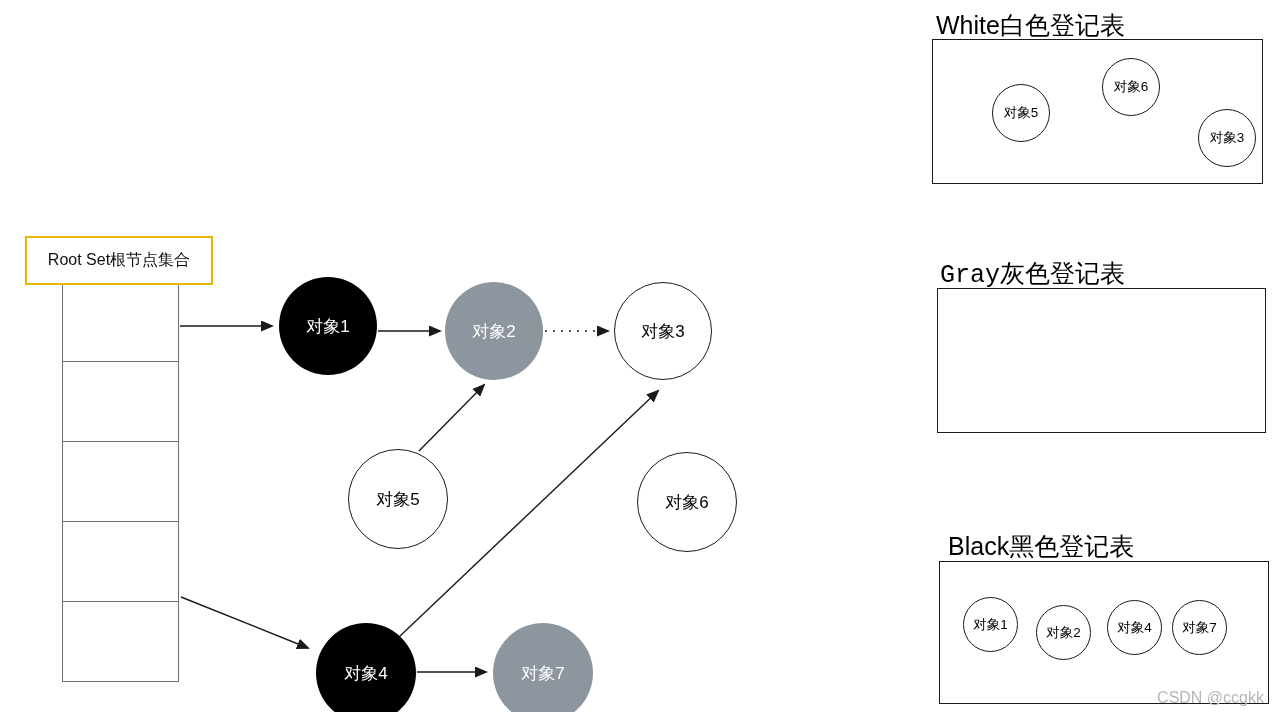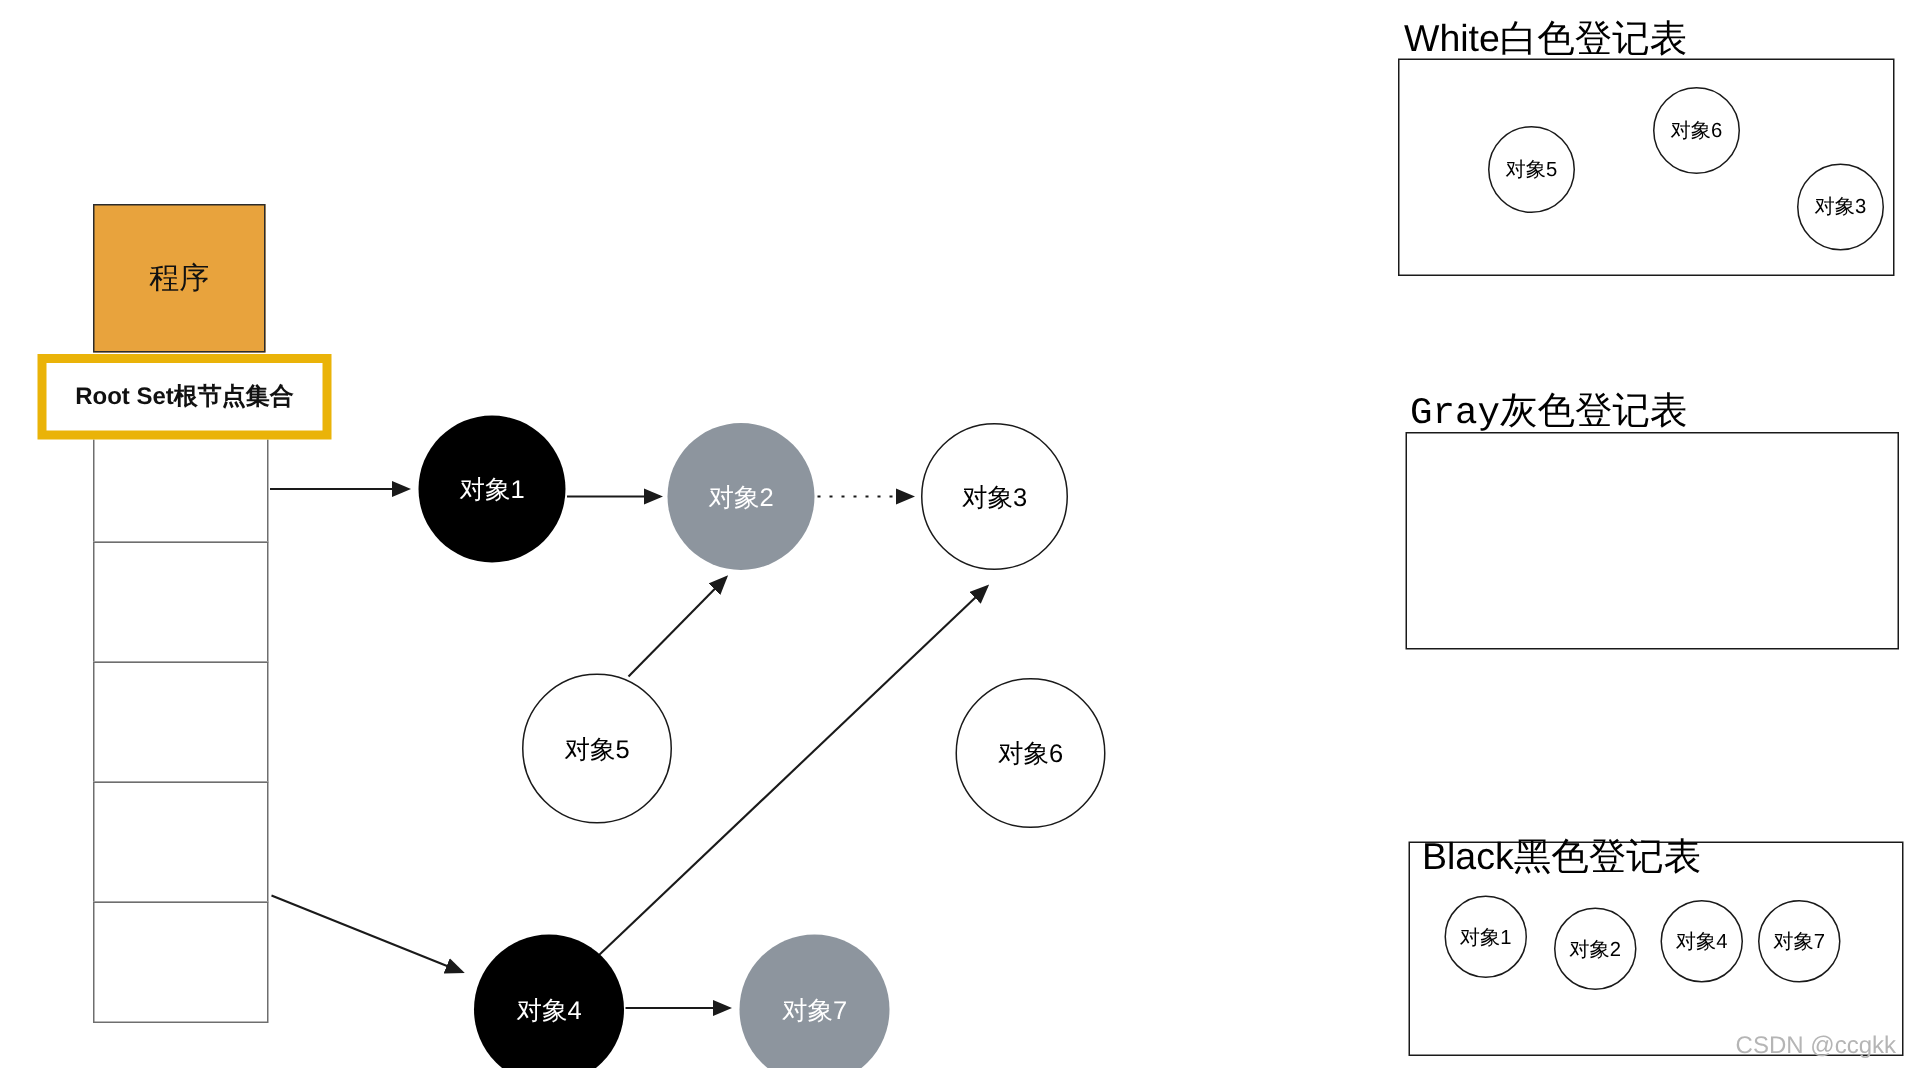--- a/index.html
+++ b/index.html
@@ -12,23 +12,23 @@
   .abs{position:absolute;}
   
   .program-box{
     left:62px;top:136px;width:113px;height:97px;
     background:#E8A33D;border:1px solid #2b2b2b;
     display:flex;align-items:center;justify-content:center;
     font-size:20px;color:#111;
   }
   .rootset-box{
     left:25px;top:236px;width:184px;height:45px;
-    background:#fff;border:6px solid #eab308;
+    background:#fff;border:2px solid #eab308;
     display:flex;align-items:center;justify-content:center;
-    font-size:16px;color:#111;z-index:3;font-weight:bold;
+    font-size:16px;color:#111;z-index:3;
   }
   .stack{left:62px;top:282px;width:117px;z-index:2;}
   .stack-cell{
     width:117px;height:81px;background:#fff;
     border:1px solid #6e6e6e;margin-top:-1px;box-sizing:border-box;
   }
   
   .node{
     border-radius:50%;
     display:flex;align-items:center;justify-content:center;
@@ -44,21 +44,21 @@
   .n-obj6{left:637px;top:452px;width:100px;height:100px;}
   .n-obj4{left:316px;top:623px;width:100px;height:100px;}
   .n-obj7{left:493px;top:623px;width:100px;height:100px;}
   
   svg.arrows{position:absolute;left:0;top:0;width:1276px;height:712px;z-index:1;}
   svg.arrows line{stroke:#1a1a1a;stroke-width:1.4;}
   
   .table-title{font-size:25px;color:#000;white-space:nowrap;z-index:3;}
   .t-white-title{left:936px;top:9px;}
   .t-gray-title{left:940px;top:257px;font-family:Liberation Mono, monospace;}
-  .t-black-title{left:948px;top:530px;margin-top:24px;}
+  .t-black-title{left:948px;top:530px;}
   .table-box{background:#fff;border:1.5px solid #1a1a1a;box-sizing:border-box;}
   .t-white-box{left:932px;top:39px;width:331px;height:145px;}
   .t-gray-box{left:937px;top:288px;width:329px;height:145px;}
   .t-black-box{left:939px;top:561px;width:330px;height:143px;}
   .chip{
     border-radius:50%;background:#fff;border:1.2px solid #1a1a1a;
     display:flex;align-items:center;justify-content:center;
     font-size:13.5px;color:#000;z-index:5;box-sizing:border-box;
   }
   .c-w5{left:992px;top:84px;width:58px;height:58px;}
@@ -85,23 +85,20 @@
     </defs>
     <line x1="180" y1="326" x2="272" y2="326" marker-end="url(#ah)"></line>
     <line x1="378" y1="331" x2="440" y2="331" marker-end="url(#ah)"></line>
     <line x1="545" y1="331" x2="608" y2="331" stroke-dasharray="2,6" marker-end="url(#ah)"></line>
     <line x1="419" y1="451" x2="484" y2="385" marker-end="url(#ah)"></line>
     <line x1="399" y1="637" x2="658" y2="391" marker-end="url(#ah)"></line>
     <line x1="181" y1="597" x2="308" y2="648" marker-end="url(#ah)"></line>
     <line x1="417" y1="672" x2="486" y2="672" marker-end="url(#ah)"></line>
   </svg>
 
-  <div class="abs program-box">
-    <span>程序</span>
-  </div>
   <div class="abs rootset-box">
     <span>Root Set根节点集合</span>
   </div>
   <div class="abs stack">
     <div class="stack-cell"></div>
     <div class="stack-cell"></div>
     <div class="stack-cell"></div>
     <div class="stack-cell"></div>
     <div class="stack-cell"></div>
   </div>

